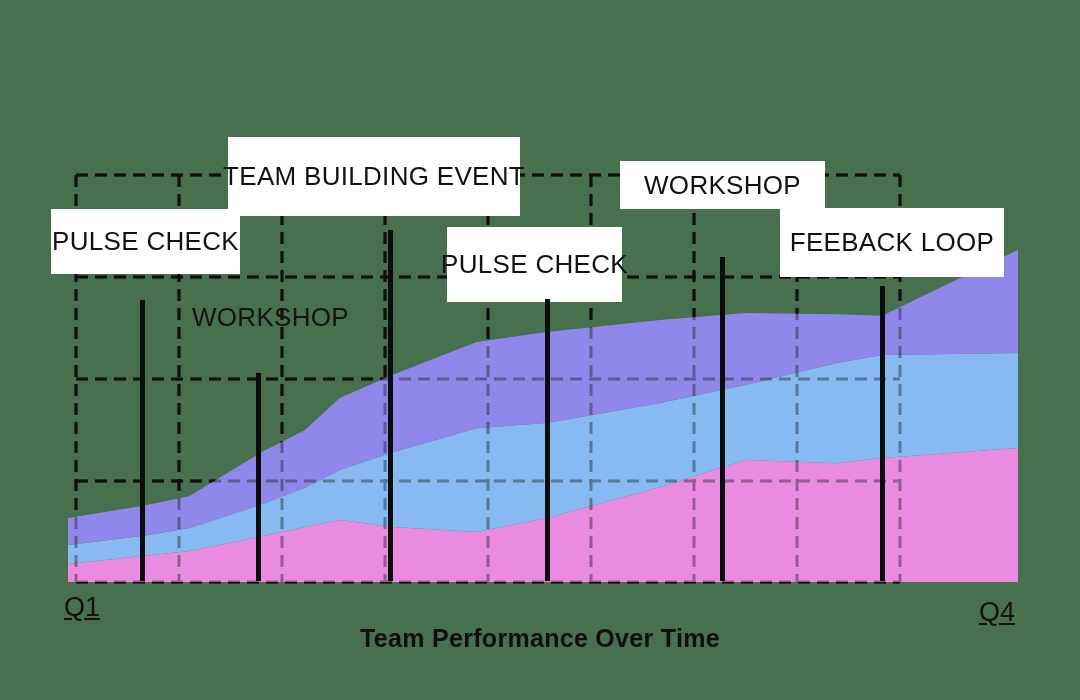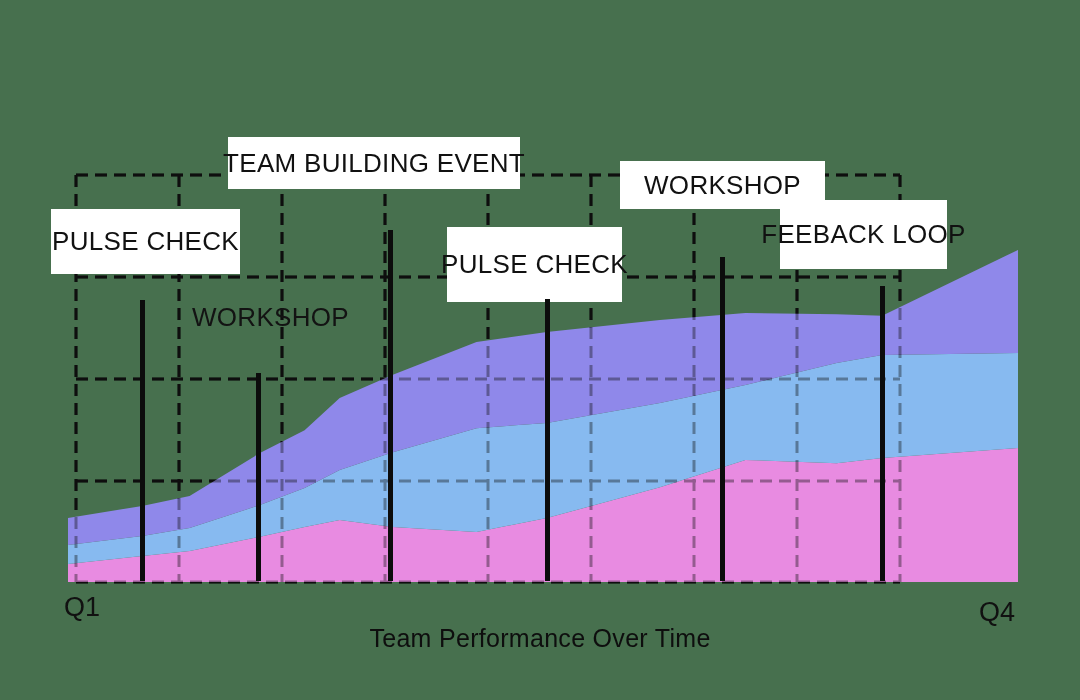--- a/index.html
+++ b/index.html
@@ -9,24 +9,24 @@
   .event-box{
     position:absolute;z-index:3;background:#ffffff;
     display:flex;align-items:center;justify-content:center;
     color:#111111;font-size:26px;white-space:nowrap;letter-spacing:0.3px;
   }
   .event-text{
     position:absolute;z-index:3;color:#131313;font-size:26px;
     white-space:nowrap;letter-spacing:0.3px;
   }
   .event-marker{position:absolute;z-index:4;width:5px;background:#0c0c0c;}
-  .axis-label{position:absolute;z-index:5;color:#111111;font-size:27px;}
+  .axis-label{position:absolute;z-index:5;color:#111111;font-size:27px;text-decoration:underline;}
   #chart-title{
     position:absolute;z-index:5;left:0;top:624px;width:1080px;
-    text-align:center;color:#0e0e0e;font-size:25px;font-weight:normal;
+    text-align:center;color:#0e0e0e;font-size:25px;font-weight:bold;
     letter-spacing:0.3px;
   }
 </style>
 </head>
 <body style="background: rgb(71, 112, 78);">
 
 <div id="stage">
   <svg id="chart-svg" width="1080" height="700">
     <g id="grid-under" stroke="#0e0e0e" stroke-width="3" stroke-dasharray="12 7">
         <line x1="76" y1="175" x2="76" y2="582"></line>
@@ -67,33 +67,33 @@
       </g>
   </svg>
 
   <div id="events-layer">
       <div class="event-box" style="left: 51px; top: 209px; width: 189px; height: 65px;">
         <span>PULSE CHECK</span>
       </div>
       <div class="event-marker" style="left: 140px; top: 300px; height: 281px;"></div>
       <div class="event-text" style="left: 192px; top: 302px;">WORKSHOP</div>
       <div class="event-marker" style="left: 256px; top: 373px; height: 208px;"></div>
-      <div class="event-box" style="left: 228px; top: 137px; width: 292px; height: 52px;">
+      <div class="event-box" style="left: 228px; top: 137px; width: 292px; height: 79px;">
         <span>TEAM BUILDING EVENT</span>
       </div>
       <div class="event-marker" style="left: 388px; top: 230px; height: 351px;"></div>
       <div class="event-box" style="left: 447px; top: 227px; width: 175px; height: 75px;">
         <span>PULSE CHECK</span>
       </div>
       <div class="event-marker" style="left: 545px; top: 299px; height: 282px;"></div>
       <div class="event-box" style="left: 620px; top: 161px; width: 205px; height: 48px;">
         <span>WORKSHOP</span>
       </div>
       <div class="event-marker" style="left: 720px; top: 257px; height: 324px;"></div>
-      <div class="event-box" style="left: 780px; top: 200px; width: 167px; height: 69px;">
+      <div class="event-box" style="left: 780px; top: 208px; width: 224px; height: 69px;">
         <span>FEEBACK LOOP</span>
       </div>
       <div class="event-marker" style="left: 880px; top: 286px; height: 295px;"></div>
     </div>
 
   <div class="axis-label" style="left:64px;top:592px;">Q1</div>
   <div class="axis-label" style="left:979px;top:597px;">Q4</div>
 
   <div id="chart-title">Team Performance Over Time</div>
 </div>

